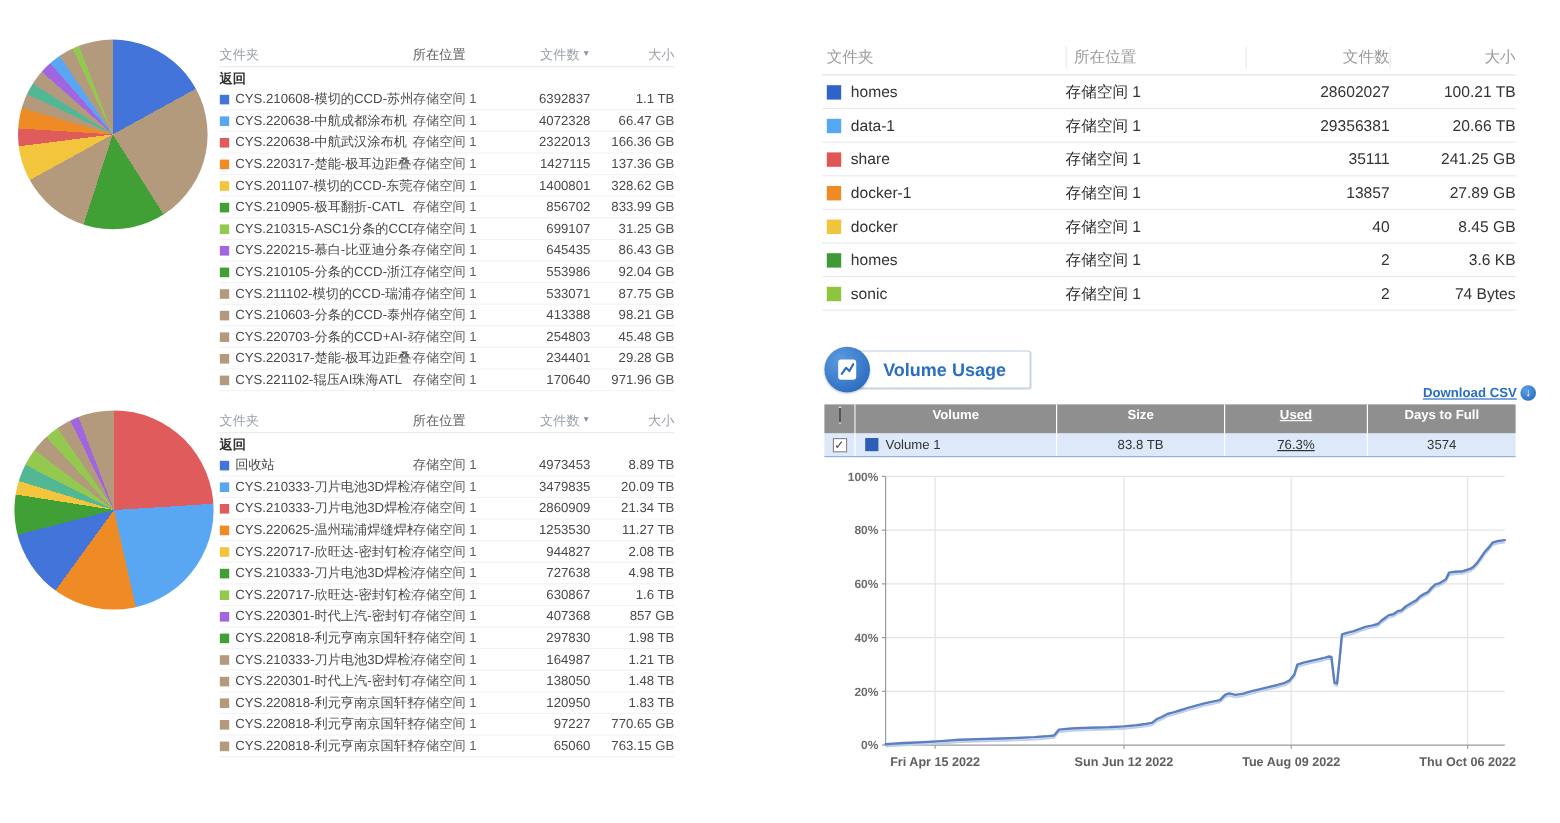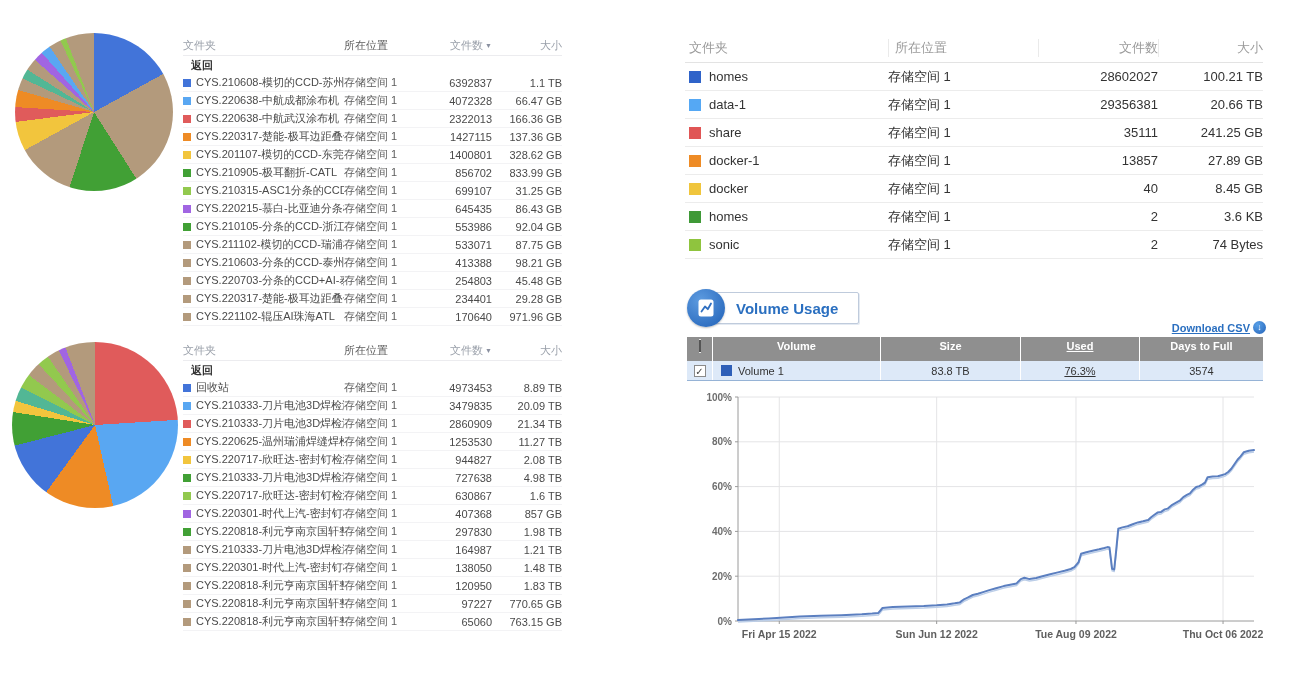--- a/index.html
+++ b/index.html
@@ -7,21 +7,21 @@
     font-family:"Liberation Sans","DejaVu Sans",sans-serif; }
   .abs { position:absolute; }
 
   
   .pie { border-radius:50%; }
 
   
   .ftable { font-size:11px; color:#4a4a4a; background:#fff; }
   .fhead { display:flex; align-items:center; height:20px; color:#9aa0aa; border-bottom:1px solid #ececef; }
   .frow  { display:flex; align-items:center; height:18px; border-bottom:1px solid #f3f3f5; cursor:pointer; }
-  .brow  { display:flex; align-items:center; height:18px; color:#333; font-weight:bold; cursor:pointer;margin-left:8px; }
+  .brow  { display:flex; align-items:center; height:18px; color:#333; font-weight:bold; cursor:pointer; }
   .c-name { flex:1; display:flex; align-items:center; gap:5px; overflow:hidden; white-space:nowrap; }
   .c-loc  { width:86px; overflow:hidden; white-space:nowrap; color:#5d5d5d; }
   .c-count{ width:62px; text-align:right; }
   .c-size { width:70px; text-align:right; }
   .fhead .c-count { display:flex; justify-content:flex-end; align-items:center; gap:2px; cursor:pointer; }
   .sorticon { font-size:7px; color:#8a90a0; }
   .sq { width:8px; height:8px; flex:0 0 8px; display:inline-block; }
   .fname { overflow:hidden; white-space:nowrap; text-overflow:clip; }
 
   
@@ -468,21 +468,21 @@
 <div class="abs vu-tab" style="left:703px;top:292px;">
   <span>Volume Usage</span>
 </div>
 <div class="abs vu-circle" style="left:687px;top:289px;">
   <svg width="22" height="22" viewBox="0 0 22 22">
     <rect x="3.5" y="2.5" width="15" height="17" rx="2.5" fill="#ffffff"></rect>
     <polyline points="6.5,14.5 10,9.5 12.8,12.2 16,6.5" fill="none" stroke="#2f6fc1" stroke-width="1.8" stroke-linecap="round" stroke-linejoin="round"></polyline>
   </svg>
 </div>
 
-<div class="abs dl-link" style="right:34px;top:321px;">
+<div class="abs dl-link" style="right:20px;top:321px;">
   <span class="lbl">Download CSV</span>
   <span class="dl-icon">↓</span>
 </div>
 
 <div class="abs vtable" style="left:687px;top:337px;width:576px;">
   <div class="vhead">
     <span class="vc c0"><span class="chk-hdr"></span></span>
     <span class="vc c1">Volume</span>
     <span class="vc c2">Size</span>
     <span class="vc c3">Used</span>

